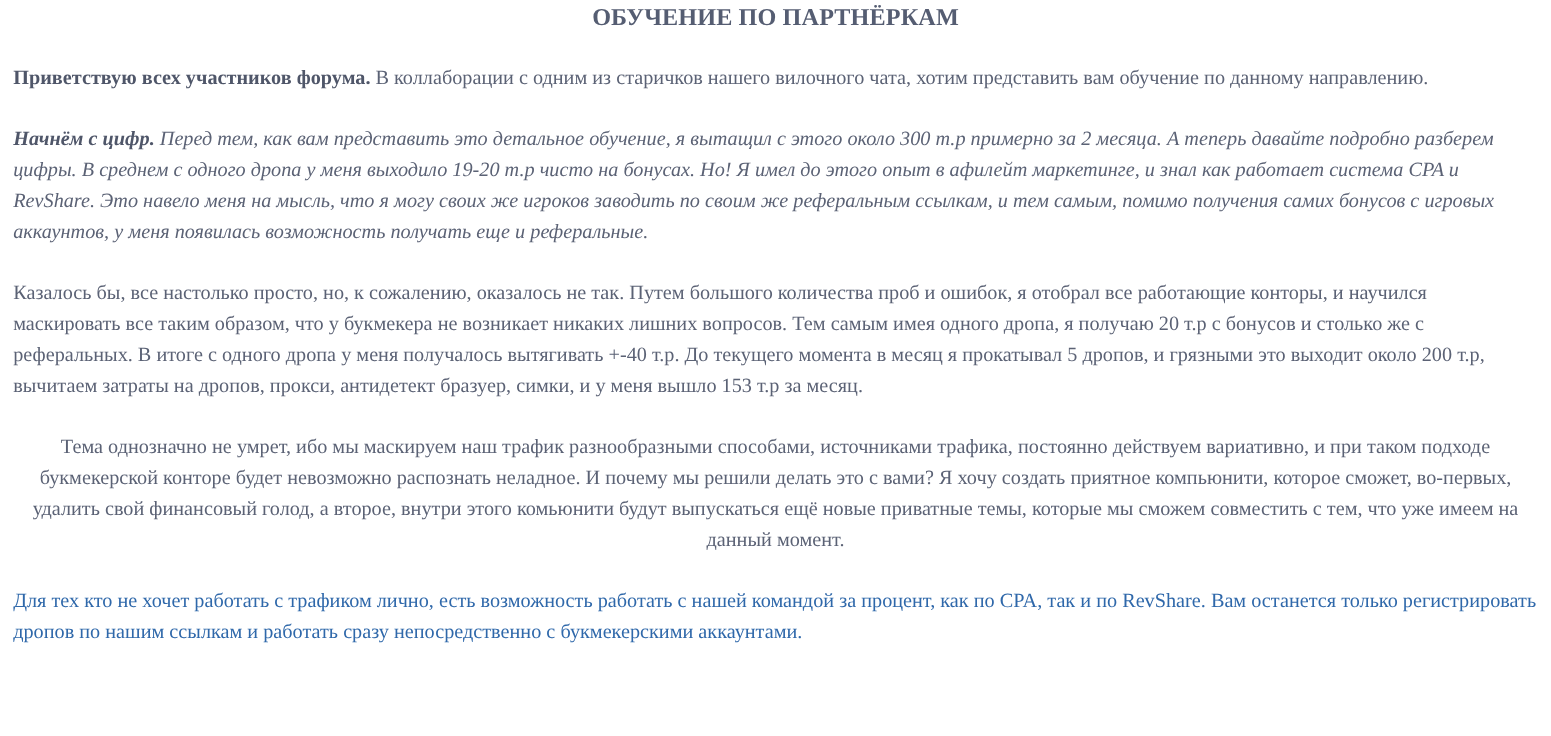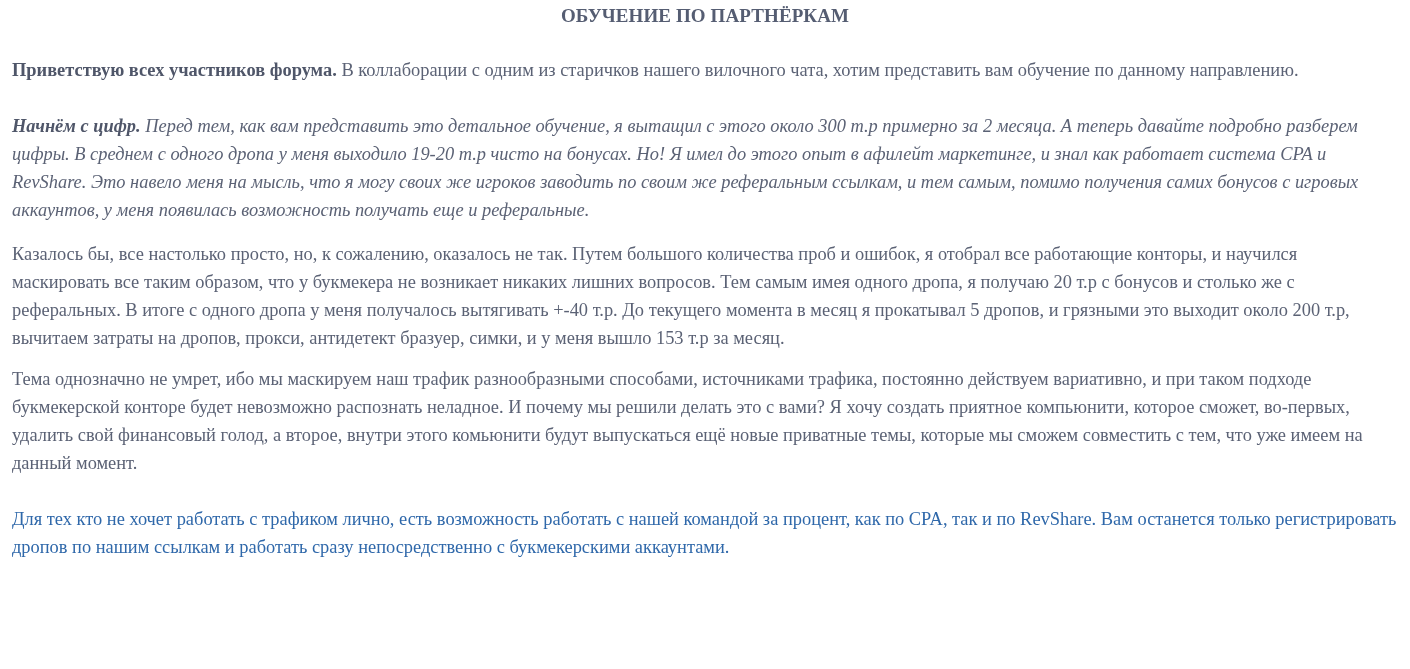--- a/index.html
+++ b/index.html
@@ -14,41 +14,41 @@
       font-family: "Liberation Serif", "DejaVu Serif", serif;
       color: #5b6275;
     }
     .article {
       position: relative;
       padding: 0 12px 0 12px;
     }
     .title {
       text-align: center;
       font-weight: bold;
-      font-size: 19px;
+      font-size: 22px;
       color: #555d72;
       margin: 0;
       padding-top: 5px;
       line-height: 22px;
       letter-spacing: 0.1px;
     }
     .para {
       margin: 0;
       font-size: 18.4px;
       line-height: 28px;
       color: #5b6275;
     }
     .para strong {
       color: #4f5669;
       font-weight: bold;
     }
     .p1 { margin-top: 29px; }
     .p2 { margin-top: 28px; font-style: italic; }
-    .p3 { margin-top: 16px; }
-    .p4 { margin-top: 13px; }
+    .p3 { margin-top: 28px; }
+    .p4 { margin-top: 28px; text-align: center; }
     .p5 {
       margin-top: 28px;
       color: #2f68aa;
       font-weight: normal;
     }
   </style>
 </head>
 <body>
 
 <div class="article">

